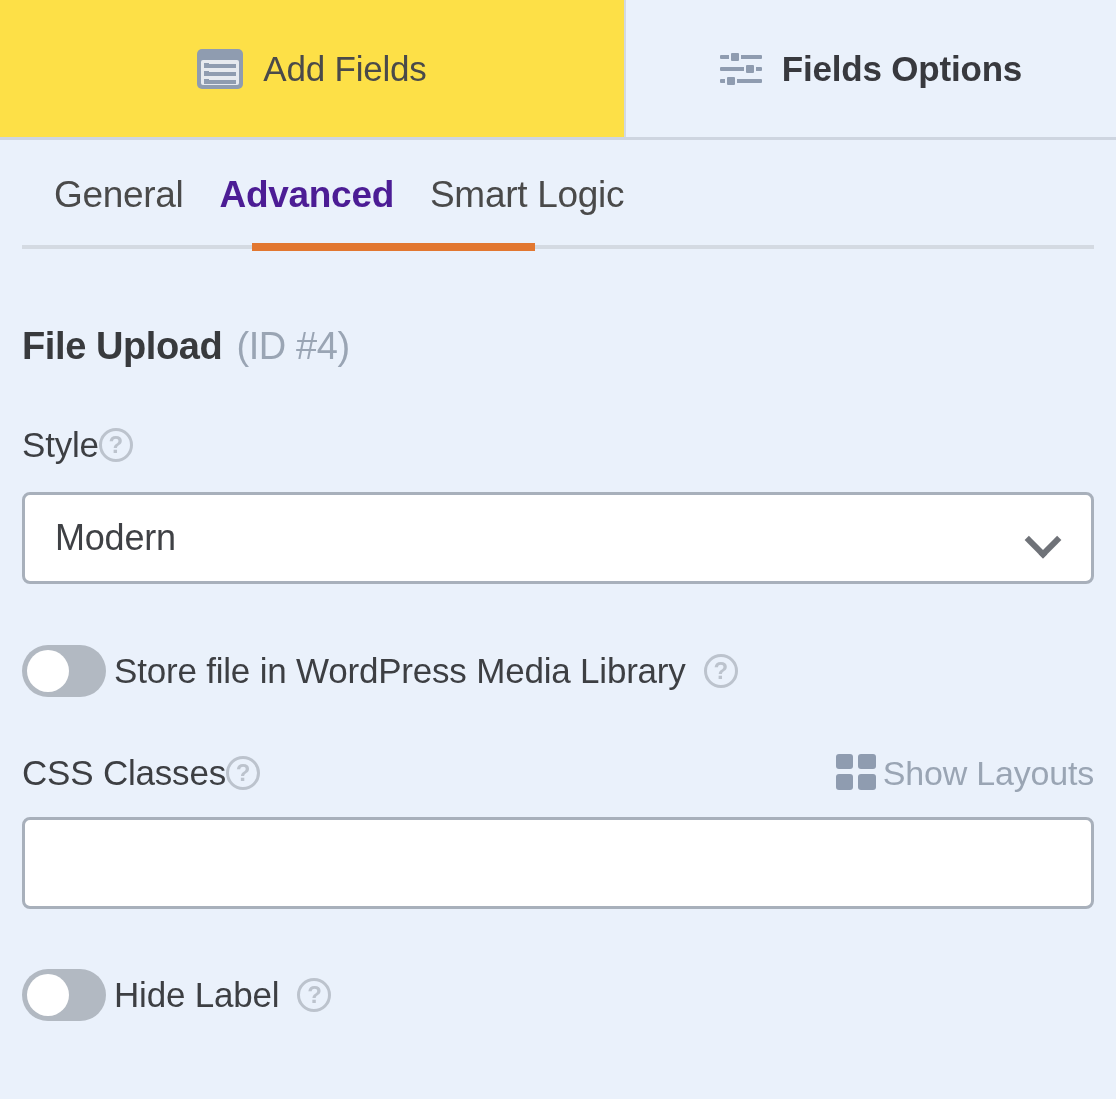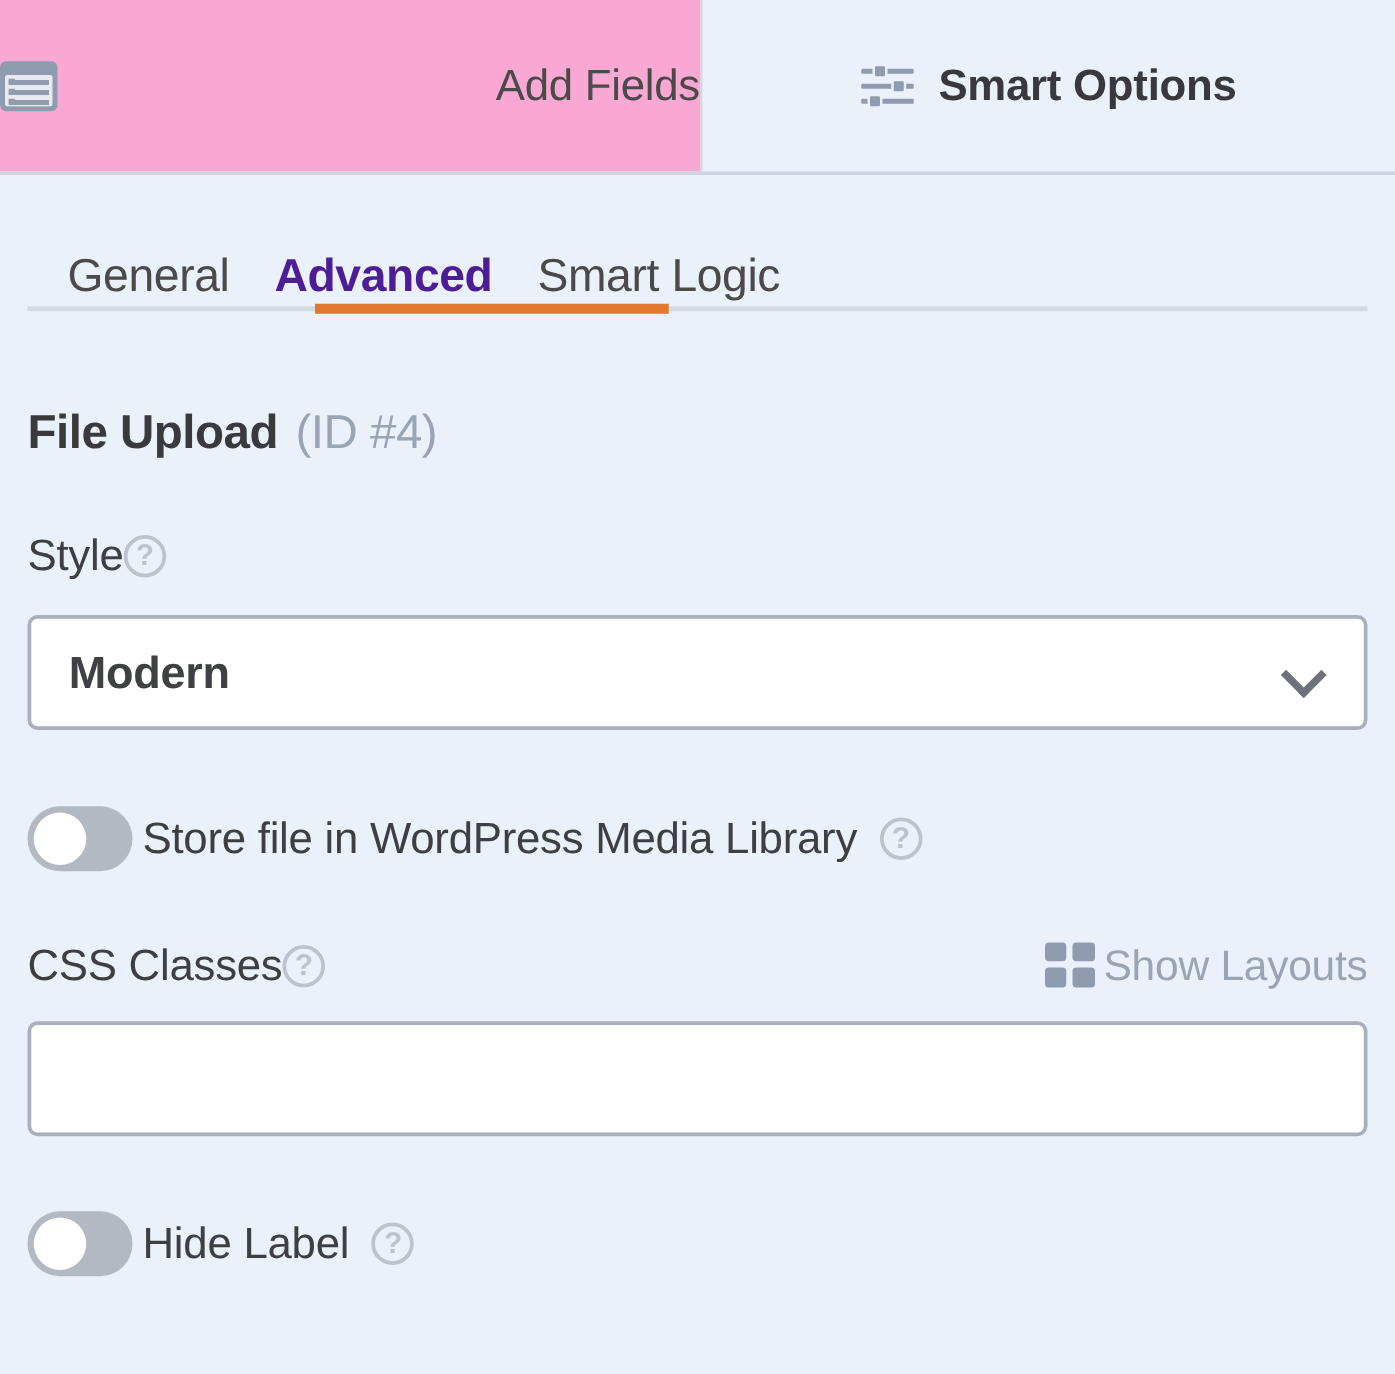--- a/index.html
+++ b/index.html
@@ -28,24 +28,23 @@
     display: flex;
     align-items: center;
     justify-content: center;
     gap: 20px;
     height: 100%;
     cursor: pointer;
     user-select: none;
   }
 
   .tab-add-fields {
-    width: 562px;
-    background: #f9a8d4;
+    width: 626px;
+    background: #fde047;
     border-right: 2px solid #d3d9e1;
-    justify-content: space-between;
   }
 
   .tab-field-options {
     flex: 1;
     background: #eaf1fb;
   }
 
   .tab-label {
     font-size: 35px;
     color: #4a4a4a;
@@ -128,21 +127,21 @@
 
   
   .subtabs {
     position: relative;
     padding: 0 22px;
     margin-top: 34px;
     height: 96px;
   }
   .subtabs-row {
     display: flex;
-    align-items: flex-end;
+    align-items: flex-start;
     gap: 36px;
     padding-left: 32px;
     height: 68px;
   }
   .subtab {
     font-size: 37px;
     color: #4a4a4a;
     cursor: pointer;
     user-select: none;
     letter-spacing: -0.3px;
@@ -213,21 +212,20 @@
     flex: 0 0 auto;
     cursor: pointer;
     font-family: "Liberation Sans", sans-serif;
   }
 
   
   .select-wrap {
     position: relative;
     margin-top: 27px;
     height: 92px;
-    font-weight: bold;
   }
   .select-box {
     width: 100%;
     height: 92px;
     background: #ffffff;
     border: 3px solid #a8b0bb;
     border-radius: 8px;
     display: flex;
     align-items: center;
     padding: 0 30px;
@@ -360,21 +358,21 @@
 
   <div class="tab tab-field-options">
     <span class="icon-sliders">
       <span class="track t1"></span>
         <span class="knob k1"></span>
       <span class="track t2"></span>
         <span class="knob k2"></span>
       <span class="track t3"></span>
         <span class="knob k3"></span>
     </span>
-    <span class="tab-label bold">Smart Options</span>
+    <span class="tab-label bold">Fields Options</span>
   </div>
 
 </div>
 
 <div class="subtabs">
   <div class="subtabs-row">
     <span class="subtab">General</span>
     <span class="subtab active">Advanced</span>
     <span class="subtab">Smart Logic</span>
   </div>

